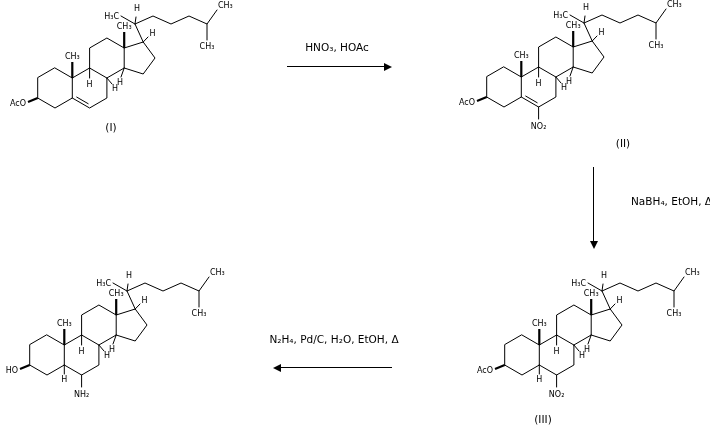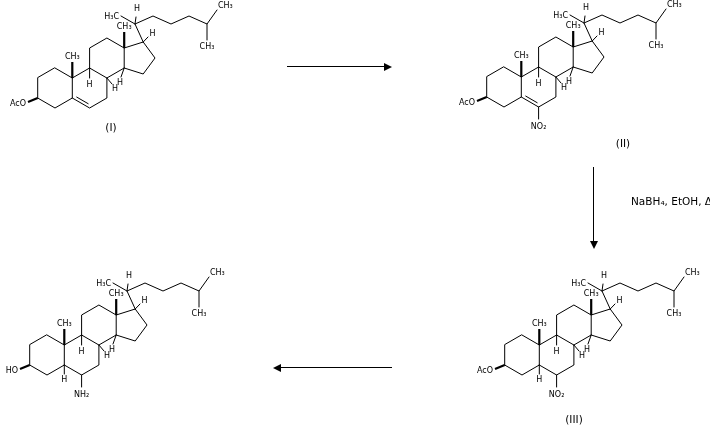--- a/index.html
+++ b/index.html
@@ -95,27 +95,29 @@
     <text class="t mid" x="64.6" y="99">H</text>
     <text class="t mid" x="90" y="103">H</text>
     <text class="t mid" x="95" y="97">H</text>
     <text class="t" x="124.5" y="48">H</text>
     <text class="t mid" x="112" y="23">H</text>
     <text class="t end" x="1" y="117.5">HO</text>
     <text class="t mid" x="64.6" y="142">NH₂</text>
     <text class="t mid" x="47.3" y="127">H</text>
   </svg>
 
+  <div class="lbl ctr" style="left:285px;top:41px;width:104px">HNO₃, HOAc</div>
   <div class="hline" style="left:287px;top:66px;width:99px"></div>
   <div class="head-right" style="left:384px;top:62.5px"></div>
 
   <div class="lbl" style="left:631px;top:195px">NaBH₄, EtOH, Δ</div>
   <div class="vline" style="left:593px;top:167px;height:74px"></div>
   <div class="head-down" style="left:589.5px;top:241px"></div>
 
+  <div class="lbl ctr" style="left:254px;top:333px;width:160px">N₂H₄, Pd/C, H₂O, EtOH, Δ</div>
   <div class="hline" style="left:281px;top:367px;width:111px"></div>
   <div class="head-left" style="left:273px;top:363.5px"></div>
 
   <div class="lbl ctr" style="left:91px;top:121px;width:40px">(I)</div>
   <div class="lbl ctr" style="left:603px;top:137px;width:40px">(II)</div>
-  <div class="lbl ctr" style="left:554px;top:413px;width:40px">(III)</div>
+  <div class="lbl ctr" style="left:523px;top:413px;width:40px">(III)</div>
 
 </div>
 
 </body></html>

